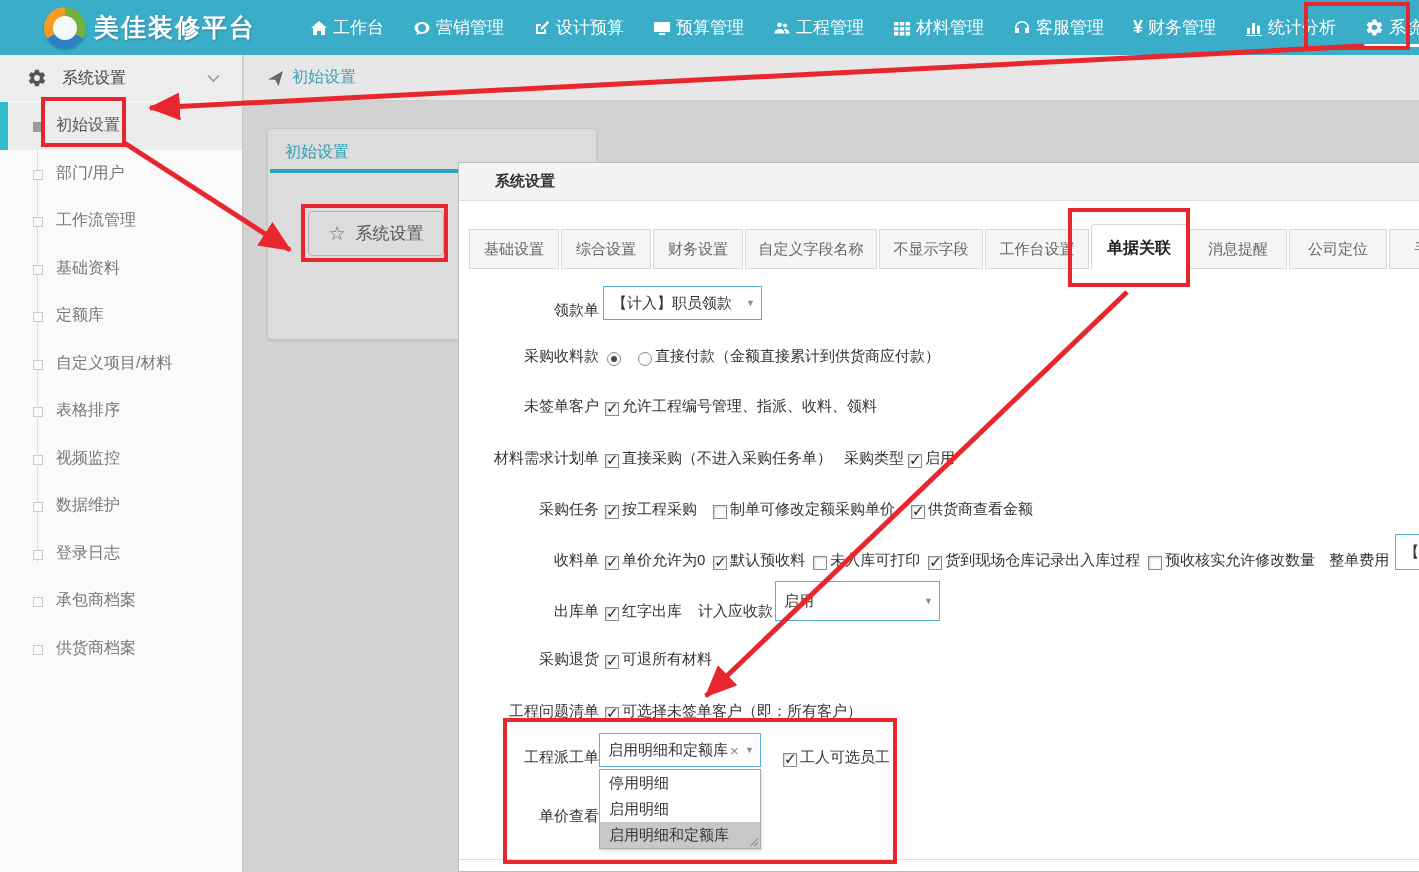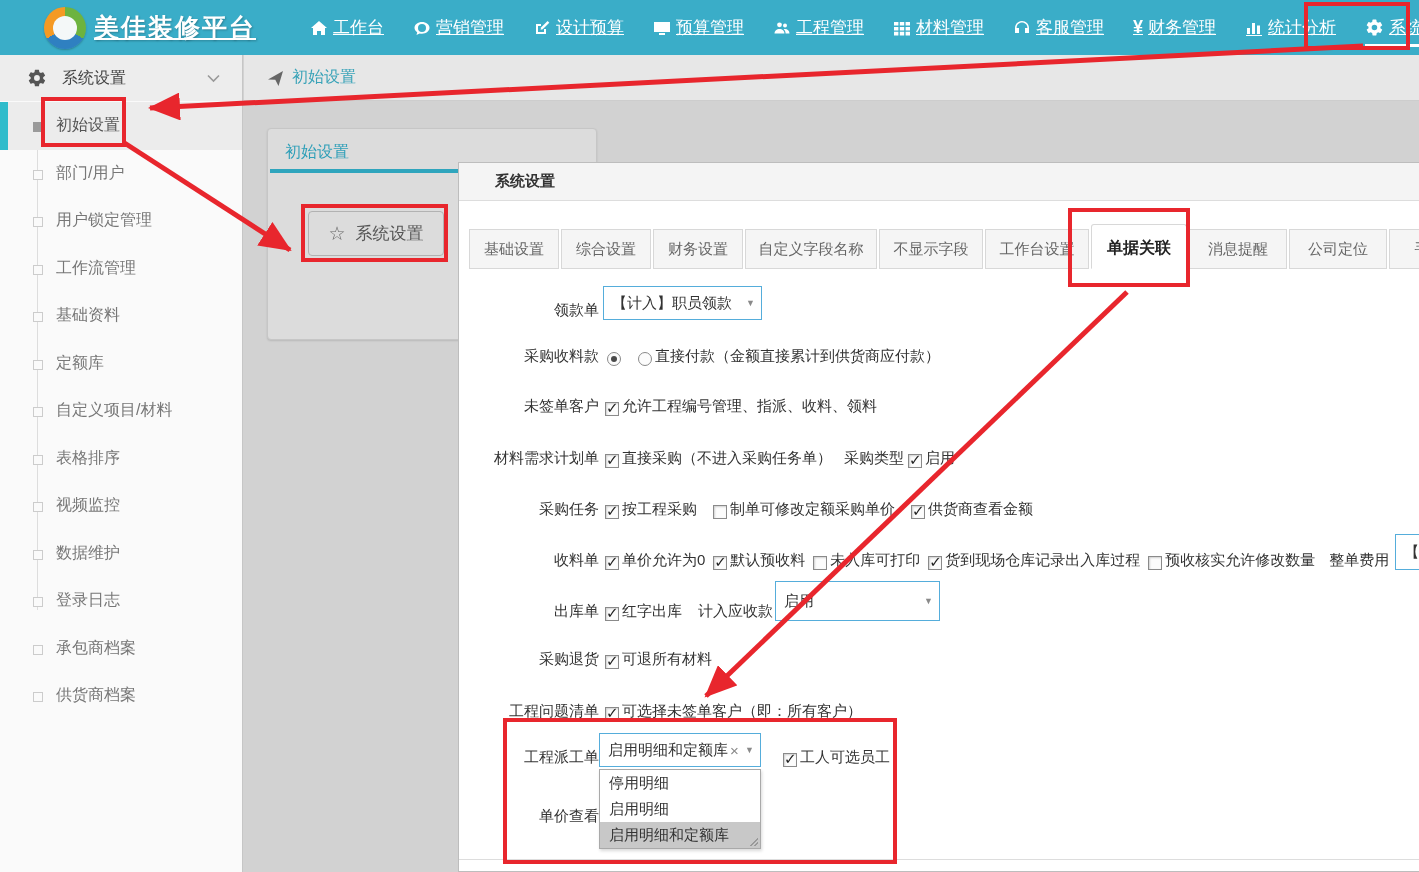--- a/index.html
+++ b/index.html
@@ -1,20 +1,20 @@
 <!DOCTYPE html>
 <html><head>
 <meta charset="utf-8">
 <style>
   * { box-sizing: border-box; margin: 0; padding: 0; }
   html,body { width:1419px; height:872px; overflow:hidden; }
   body { position:relative; background:#d2d2d2; font-family:"Liberation Sans","DejaVu Sans",sans-serif; color:#333; }
 
   
-  .topnav { position:absolute; left:0; top:0; width:1419px; height:55px; background:#3aadc8; display:flex; align-items:center; color:#fff; z-index:5;text-decoration:underline; }
+  .topnav { position:absolute; left:0; top:0; width:1419px; height:55px; background:#3aadc8; display:flex; align-items:center; color:#fff; z-index:5; }
   .logo { width:42px; height:42px; border-radius:50%; margin-left:44px; flex-shrink:0;
           background:conic-gradient(#6db33f 0 120deg,#2f80c1 120deg 240deg,#f59a23 240deg 360deg); position:relative; box-shadow:0 1px 2px rgba(0,0,0,.25);}
   .logo::after { content:""; position:absolute; left:9px; top:9px; width:24px; height:24px; border-radius:50%; background:#f4f8f8; }
   .brand { font-size:25px; font-weight:bold; letter-spacing:2px; margin-left:8px; text-shadow:1px 1px 2px rgba(0,0,0,.25); white-space:nowrap;}
   .hamburger { margin-left:22px; width:26px; display:flex; flex-direction:column; gap:4px; cursor:pointer; }
   .hamburger span { display:block; height:4px; background:#fff; border-radius:2px; }
   .nav-items { display:flex; align-items:center; gap:29px; margin-left:32px; font-size:17px; height:55px; }
   .nav-item { display:flex; align-items:center; gap:5px; height:45px; white-space:nowrap; cursor:pointer; position:relative; }
   .nav-item svg { display:block; }
   .nav-item.active::after { content:""; position:absolute; left:0; right:0; bottom:3px; height:3px; background:#fff; }
@@ -158,23 +158,20 @@
       </svg>
   </div>
   <div class="sb-items">
     <div class="sb-item active">
         <span>初始设置</span>
       </div>
     <div class="sb-item">
         <span>部门/用户</span>
       </div>
     <div class="sb-item">
-        <span>用户锁定管理</span>
-      </div>
-    <div class="sb-item">
         <span>工作流管理</span>
       </div>
     <div class="sb-item">
         <span>基础资料</span>
       </div>
     <div class="sb-item">
         <span>定额库</span>
       </div>
     <div class="sb-item">
         <span>自定义项目/材料</span>

